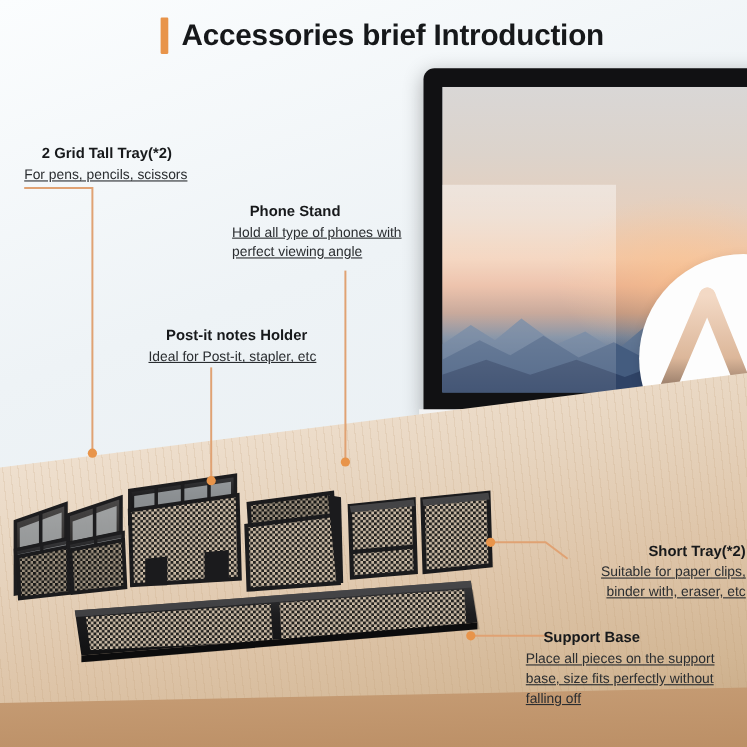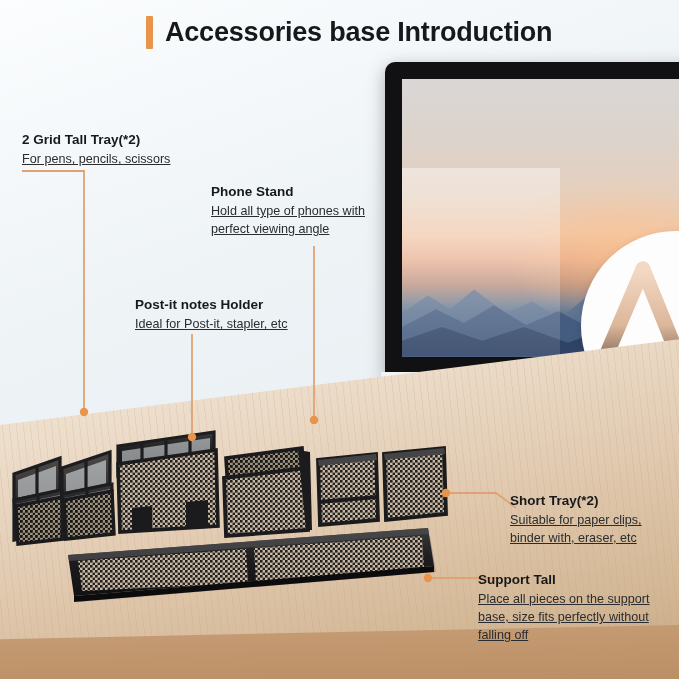--- a/index.html
+++ b/index.html
@@ -59,21 +59,21 @@
   .mesh-svg{display:block;overflow:visible;}
 
   
   .title-wrap{position:absolute;left:146px;top:16px;display:flex;align-items:center;gap:12px;}
   .title-bar{width:7px;height:33px;background:#e8944a;border-radius:1px;}
   .title-text{font-size:27px;font-weight:bold;color:#16181a;letter-spacing:-.2px;
     font-family:"Liberation Sans",sans-serif;}
 
   
   .callout{position:absolute;}
-  .co-title{font-size:13.5px;font-weight:bold;color:#17191b;line-height:1.35;margin:0 0 2px 0;}
+  .co-title{font-size:13.5px;font-weight:bold;color:#17191b;line-height:1.35;margin:0 0 2px 16px;}
   .co-desc{font-size:12.6px;color:#2a2d30;line-height:1.42;margin:0;text-decoration:underline;}
   .leader{position:absolute;pointer-events:none;overflow:visible;}
 </style>
 </head>
 <body>
 
 <div id="scene">
 
   <div class="wall"></div>
 
@@ -239,21 +239,21 @@
       <path d="M384 74 L444 68 L446 134 L386 140 Z" fill="url(#mesh)"></path>
       <g stroke="#1b1b1d" stroke-width="3.8" fill="none">
         <path d="M384 74 L444 68 L446 134 L386 140 Z"></path>
       </g>
       <path d="M384 74 L444 68 L445 74 L385 80 Z" fill="#444446"></path>
     </g>
   </svg>
 
   <div class="title-wrap">
     <div class="title-bar"></div>
-    <div class="title-text">Accessories base Introduction</div>
+    <div class="title-text">Accessories brief Introduction</div>
   </div>
 
   <svg class="leader" style="left:0;top:0;width:679px;height:679px;">
     <g stroke="#e0a273" stroke-width="1.8" fill="none">
       <path d="M22 171 L84 171 L84 412"></path>
       <path d="M314 246 L314 420"></path>
       <path d="M192 334 L192 437"></path>
       <path d="M446 493 L496 493 L516 508"></path>
       <path d="M428 578 L500 578"></path>
     </g>
@@ -274,23 +274,23 @@
   <div class="callout" style="left:135px;top:296px;width:215px;">
     <p class="co-title">Post-it notes Holder</p>
     <p class="co-desc">Ideal for Post-it, stapler, etc</p>
   </div>
 
   <div class="callout" style="left:211px;top:183px;width:192px;">
     <p class="co-title">Phone Stand</p>
     <p class="co-desc">Hold all type of phones with perfect viewing angle</p>
   </div>
 
-  <div class="callout" style="left:510px;top:492px;width:168px;">
+  <div class="callout" style="left:510px;top:492px;width:168px;text-align:right;">
     <p class="co-title">Short Tray(*2)</p>
     <p class="co-desc">Suitable for paper clips, binder with, eraser, etc</p>
   </div>
 
   <div class="callout" style="left:478px;top:571px;width:196px;">
-    <p class="co-title">Support Tall</p>
+    <p class="co-title">Support Base</p>
     <p class="co-desc">Place all pieces on the support base, size fits perfectly without falling off</p>
   </div>
 
 </div>
 
 </body></html>

